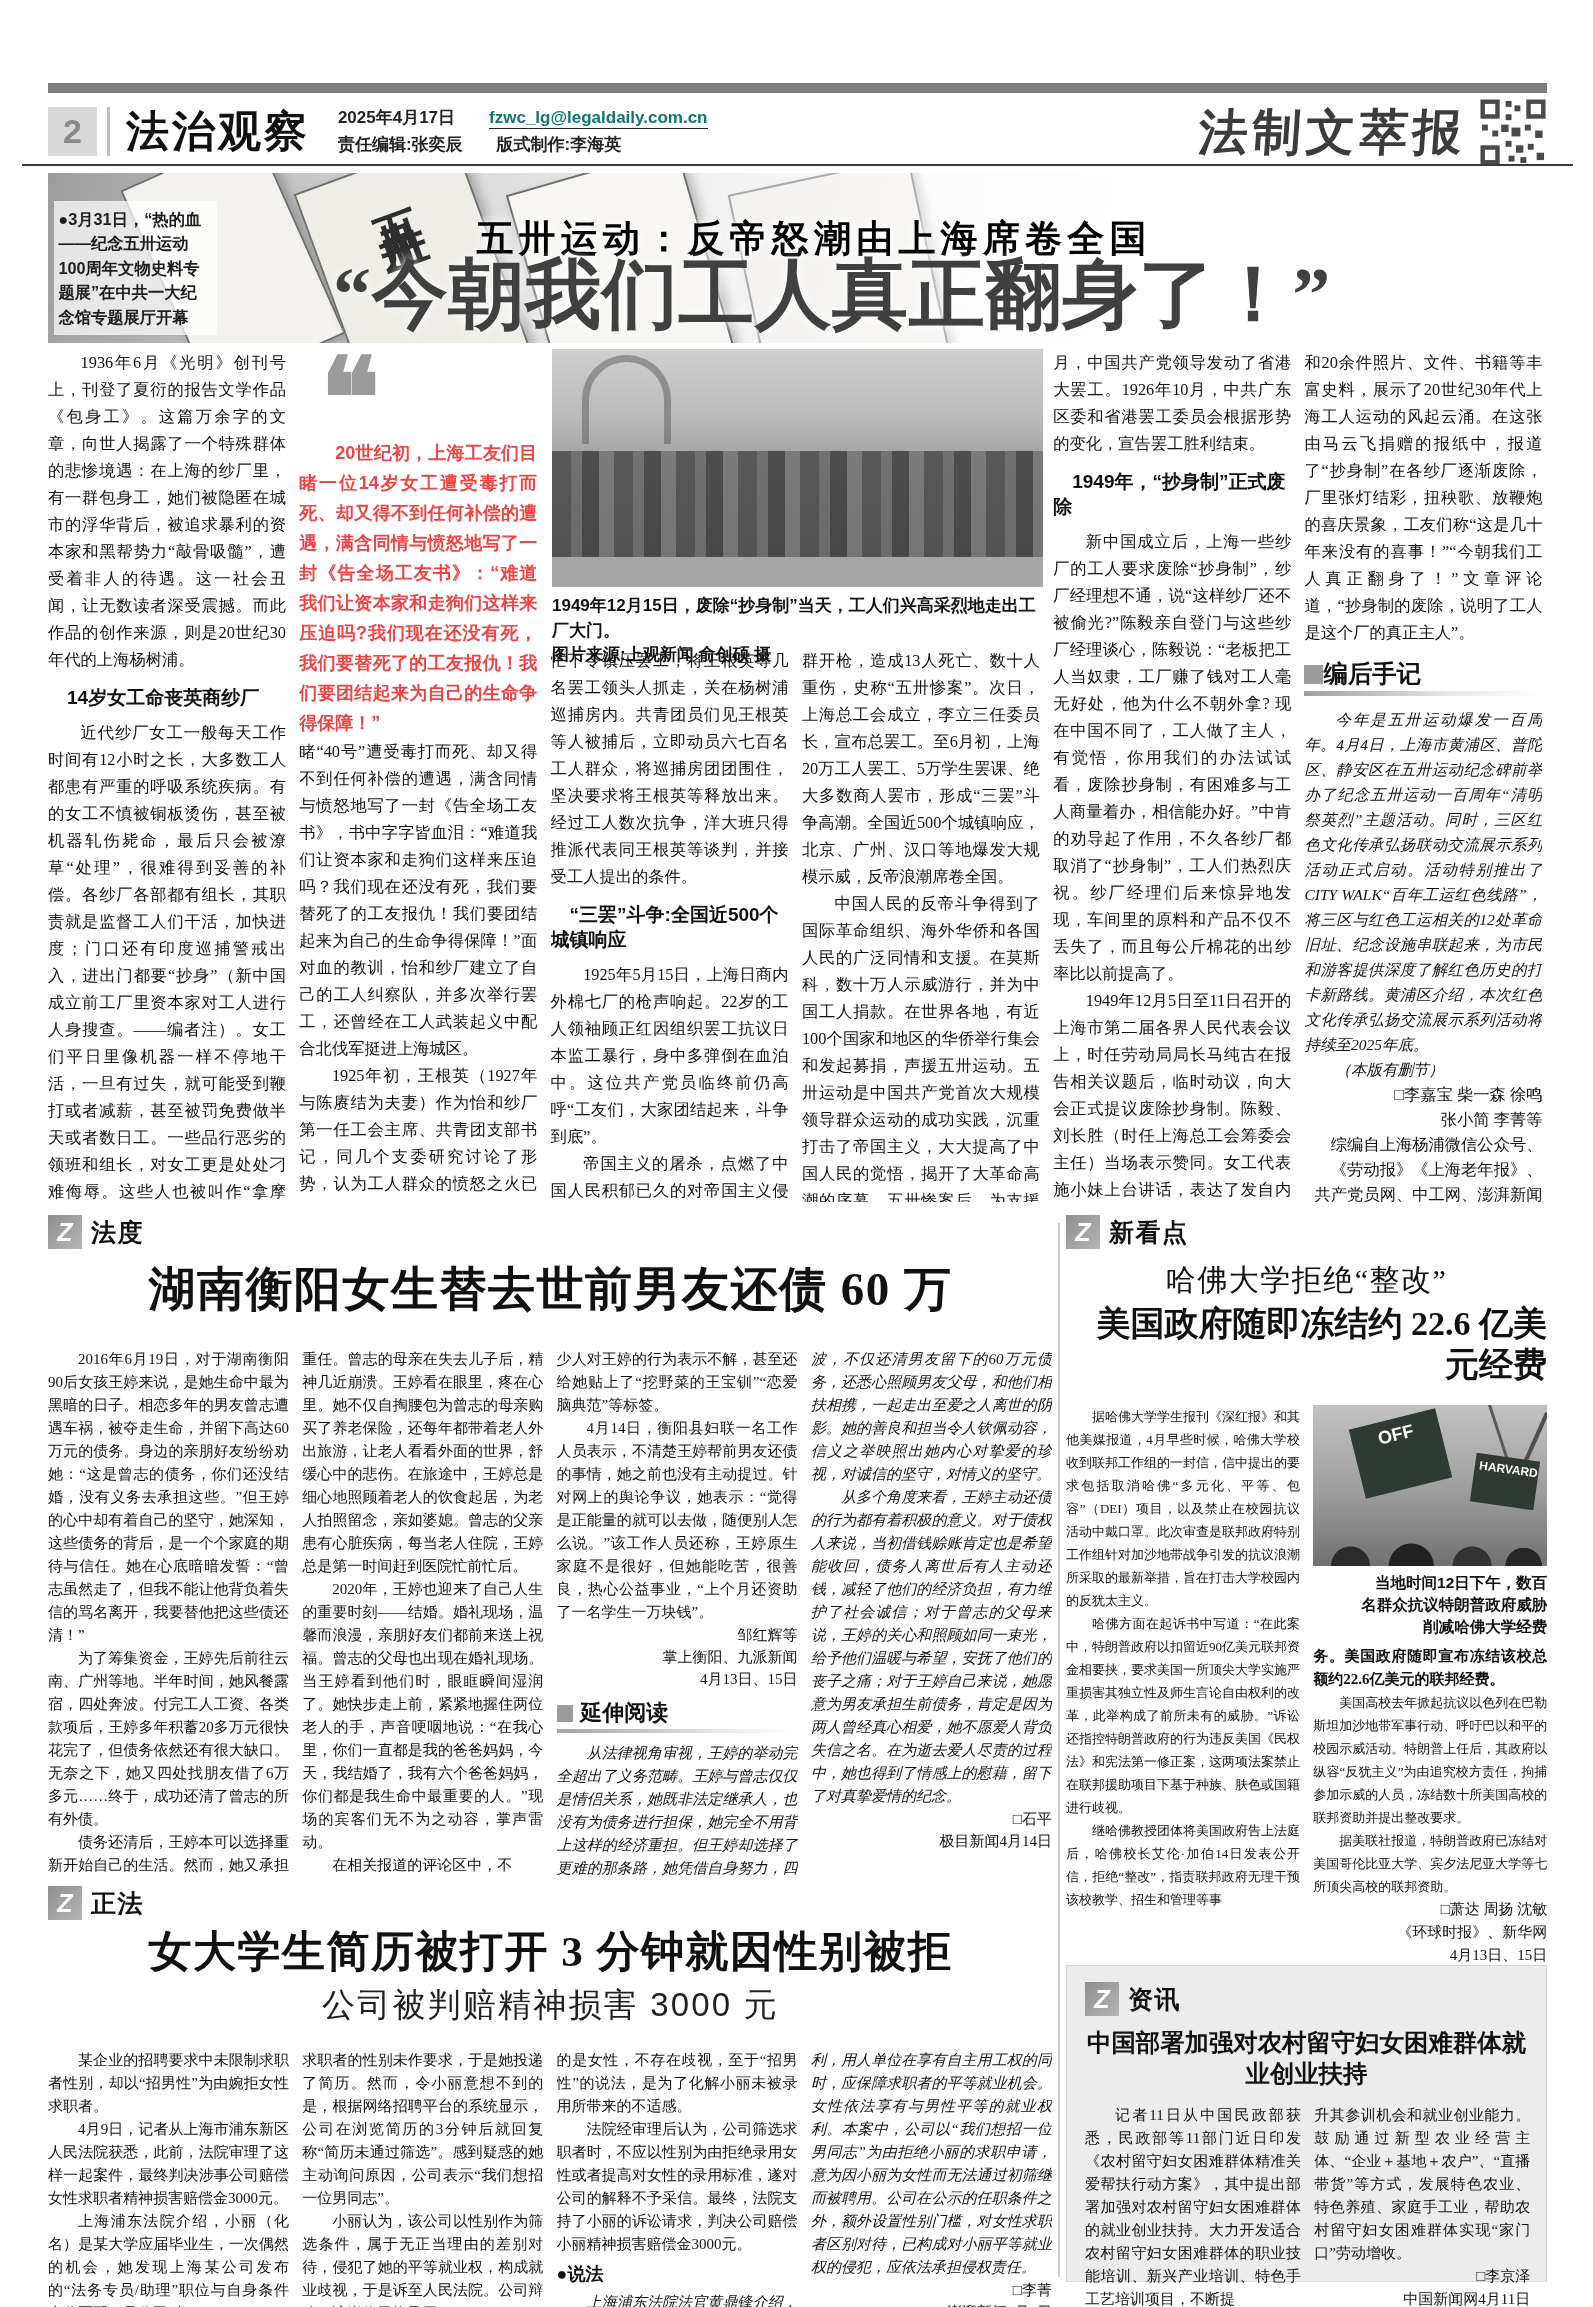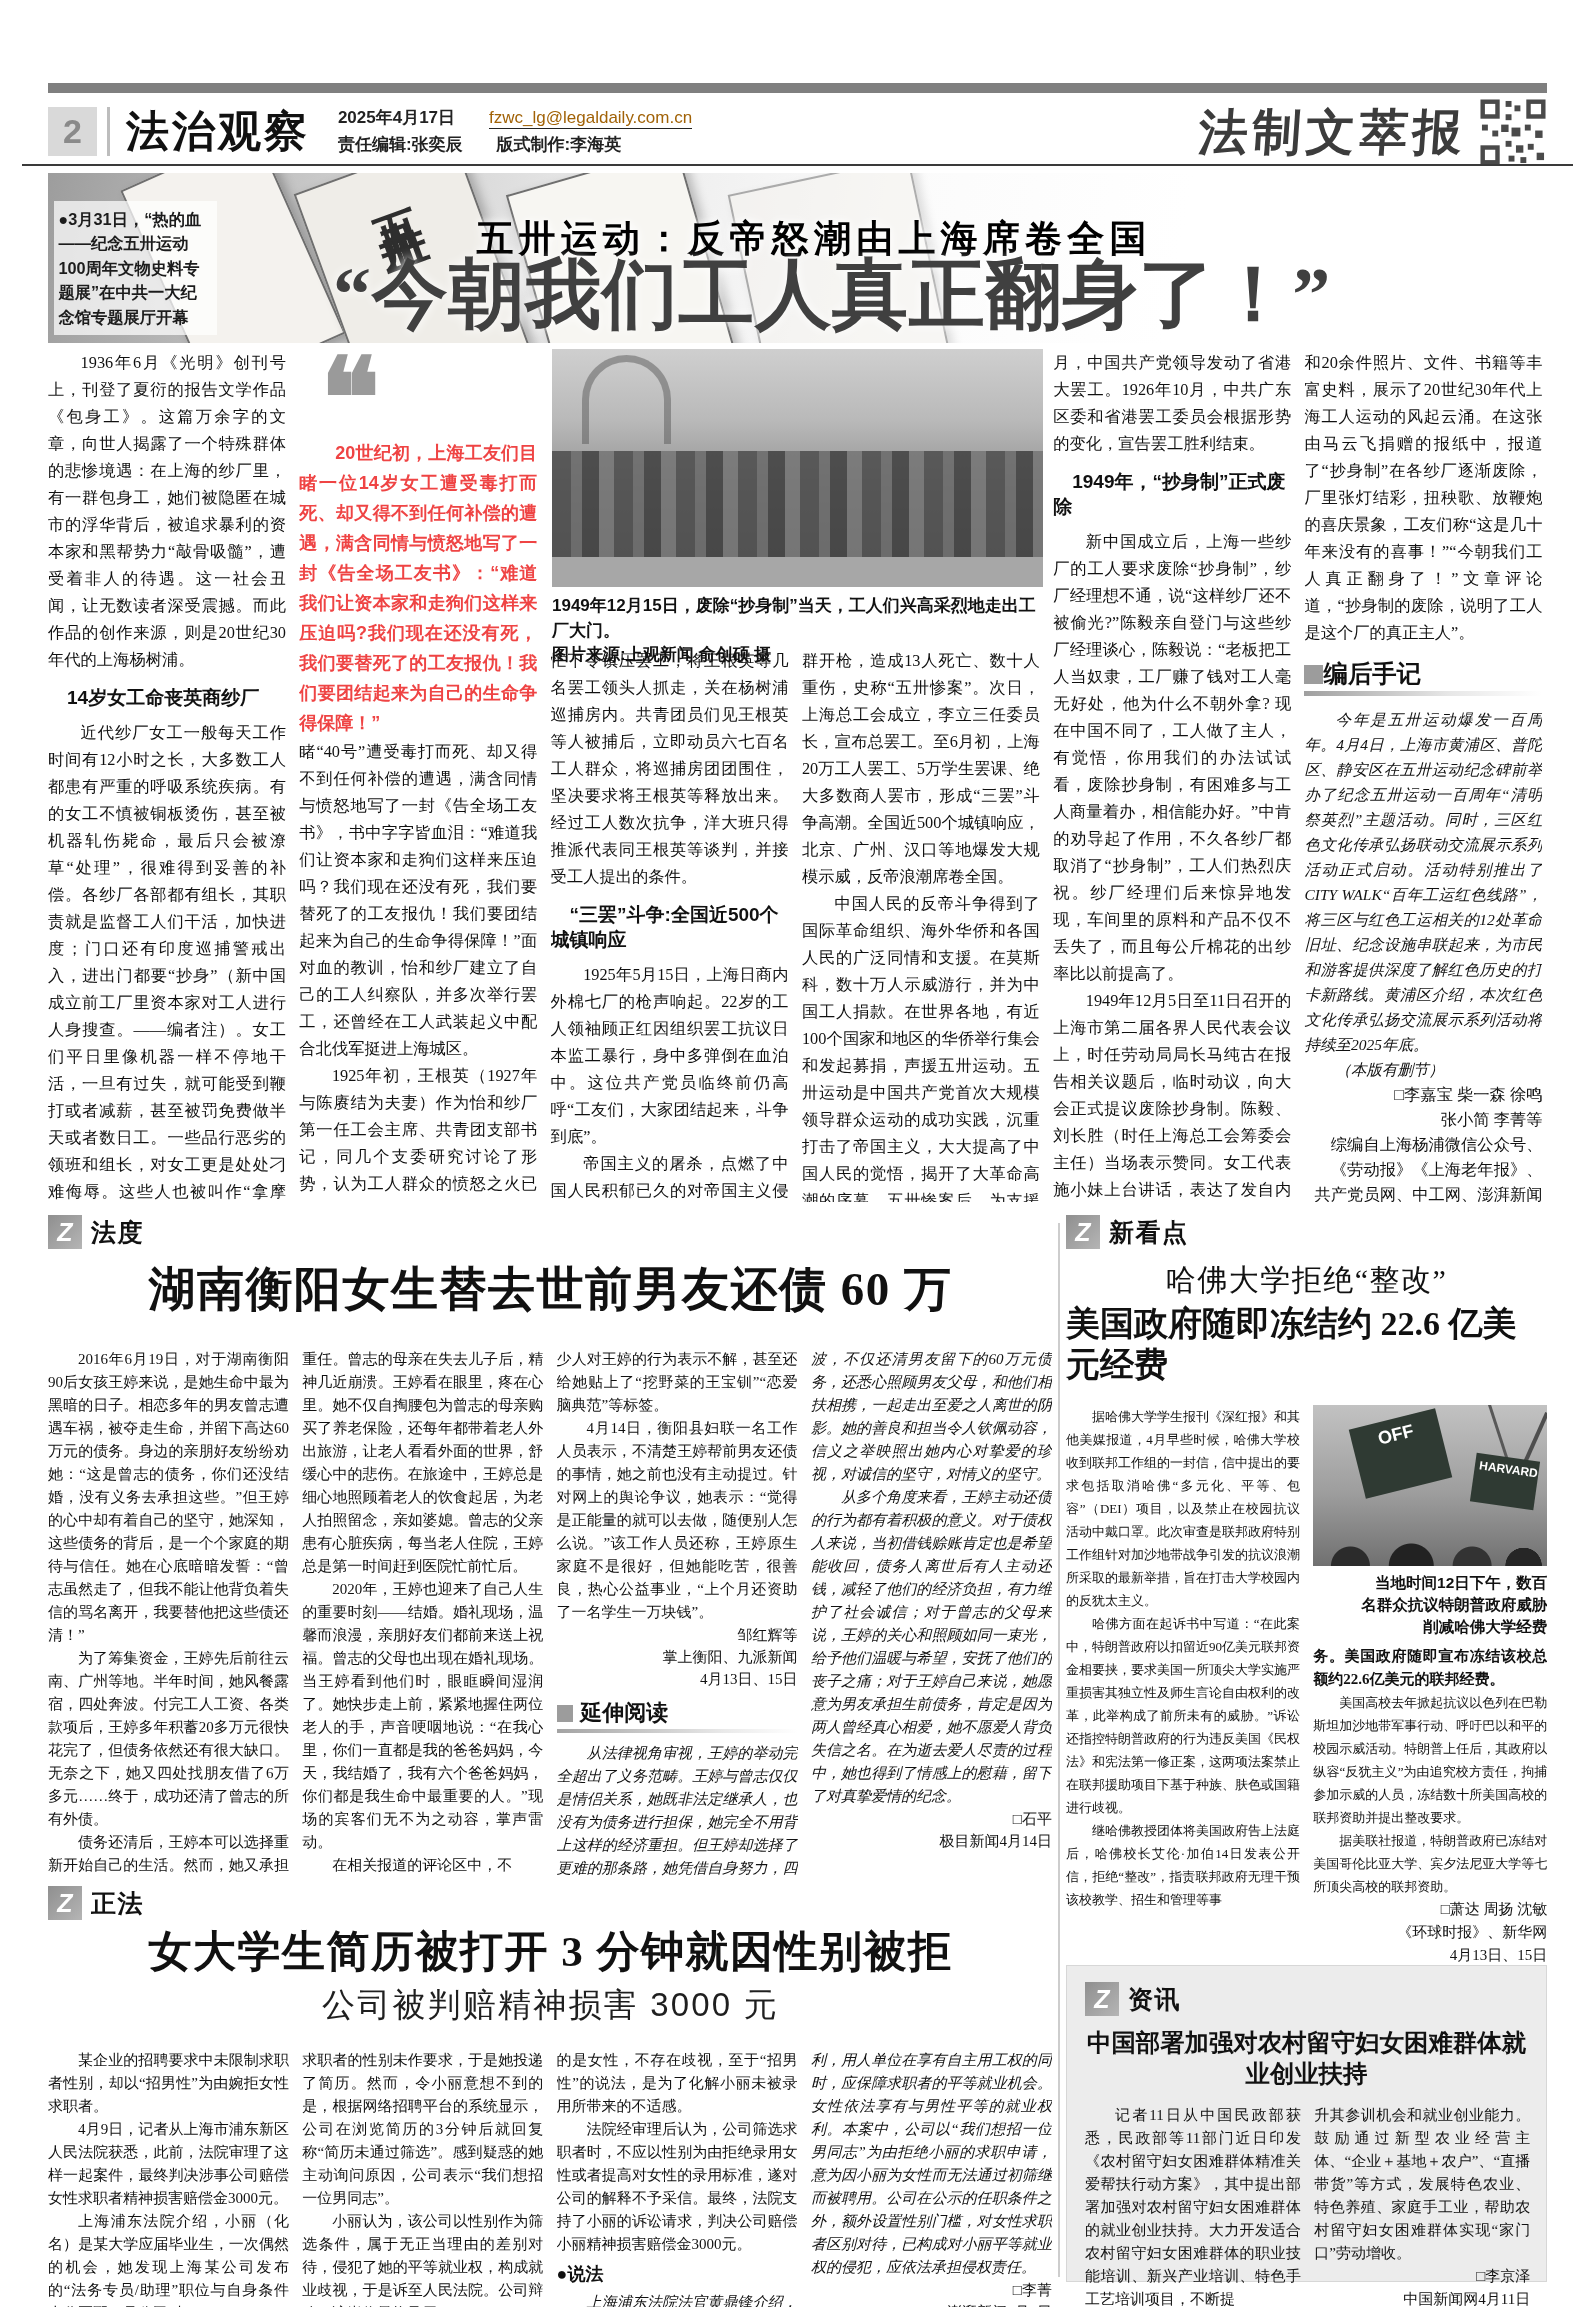--- a/index.html
+++ b/index.html
@@ -8,21 +8,21 @@
   .page { position:relative; width:1594px; height:2307px; background:#fff; overflow:hidden; }
 
   
   .top-bar { position:absolute; left:48px; top:83px; width:1499px; height:9.6px; background:#7f7f7f; }
   .hdr { position:absolute; left:48px; top:101px; width:859px; height:61px; display:flex; align-items:center; }
   .pagenum { width:49px; height:49px; background:#d9d9d9; color:#8a8a8a; font:700 34px "Liberation Sans",sans-serif; display:flex; align-items:center; justify-content:center; }
   .hdr-vline { width:2.2px; height:49px; background:#bdbdbd; margin:0 16.3px 0 10.4px; }
   .section-title { font:900 43px/1 "Liberation Sans","DejaVu Sans",sans-serif; letter-spacing:3px; margin-right:28px; }
   .meta { display:flex; flex-direction:column; gap:6px; font:700 17px/1.2 "Liberation Sans",sans-serif; color:#222; }
   .meta-row { display:flex; gap:34px; }
-  .meta-email { text-decoration:none; color:#a16207; border-bottom:1.5px solid #222; font-weight:400; }
+  .meta-email { text-decoration:none; color:#0f766e; border-bottom:1.5px solid #222; font-weight:700; }
   .mast { position:absolute; right:47px; top:95px; width:414px; height:74px; display:flex; align-items:center; justify-content:flex-end; gap:13.3px; }
   .mast-title { font:900 49px/1 "Liberation Serif",serif; letter-spacing:4.4px; color:#3c3c3c; transform:skewX(-4deg); }
   .qr { width:68px; height:68px; background:#fff; position:relative; }
   .header-rule { position:absolute; left:22px; top:164px; width:1551px; height:1.5px; background:#3a3a3a; }
 
   
   .banner { position:absolute; left:48px; top:173px; width:1499px; height:170px; overflow:hidden;
             background:linear-gradient(100deg,#9d9d9d 0%,#c9c9c9 18%,#ececec 38%,#fbfbfb 55%,#ffffff 75%); }
   .booklet { position:absolute; background:#f4f2ee; border:2.2px solid #6f6f6f; box-shadow:4.4px 6px 10.4px rgba(0,0,0,.25); }
   .bk1 { left:111px; top:-22px; width:148px; height:222px; transform:rotate(-24deg); }
@@ -83,21 +83,21 @@
 
   .zhengfa { position:absolute; left:48px; top:1886px; width:1005px; height:414px; }
   .zf-headline { margin-top:7.4px; text-align:center; font:900 43px/1.15 "Liberation Serif",serif; letter-spacing:1.5px; }
   .zf-subhead { margin-top:10.4px; text-align:center; font:400 33px/1.1 "Liberation Sans",sans-serif; color:#1f1f1f; letter-spacing:2.2px; }
   .zf-body { margin-top:25px; height:263px; display:flex; gap:13.3px; }
 
   .vdivider { position:absolute; left:1058px; top:1223px; width:1.5px; height:1054px; background:#cdcdcd; }
 
   .xkd { position:absolute; left:1066px; top:1215px; width:481px; height:740px; }
   .xkd-h1 { margin-top:13.3px; text-align:center; font:400 30px/1.2 "Liberation Serif",serif; letter-spacing:1.5px; }
-  .xkd-h2 { margin-top:6px; text-align:left; font:900 34px/1.2 "Liberation Serif",serif; }
+  .xkd-h2 { margin-top:6px; text-align:right; font:900 34px/1.2 "Liberation Serif",serif; }
   .xkd-body { margin-top:19px; height:597px; display:flex; gap:13.3px; }
   .xcol { flex:0 0 234px; overflow:hidden; text-align:justify; }
   .xcol p.para { font-size:13px; line-height:23px; text-indent:2em; }
   .xcol p.cont { font-size:15px; line-height:23px;font-weight:bold; }
   .xcol .credit { font-size:15px; line-height:23px; text-align:right; }
   .xkd-photo { width:234px; height:161px; position:relative; overflow:hidden; background:linear-gradient(#c2c2c2,#9d9d9d 55%,#707070); margin-bottom:6px; }
   .sign { position:absolute; background:#2f3a33; color:#fff; font:900 15px/1.15 "Liberation Sans",sans-serif; text-align:center; padding:6px 4.4px; }
   .sign1 { left:43px; top:13.3px; width:89px; height:71px; transform:rotate(-14deg); font-size:18px; }
   .sign2 { left:160px; top:52px; width:64px; height:49px; transform:rotate(8deg); font-size:12px; }
   .xkd-crowd { position:absolute; left:0; bottom:0; width:100%; height:41px;

